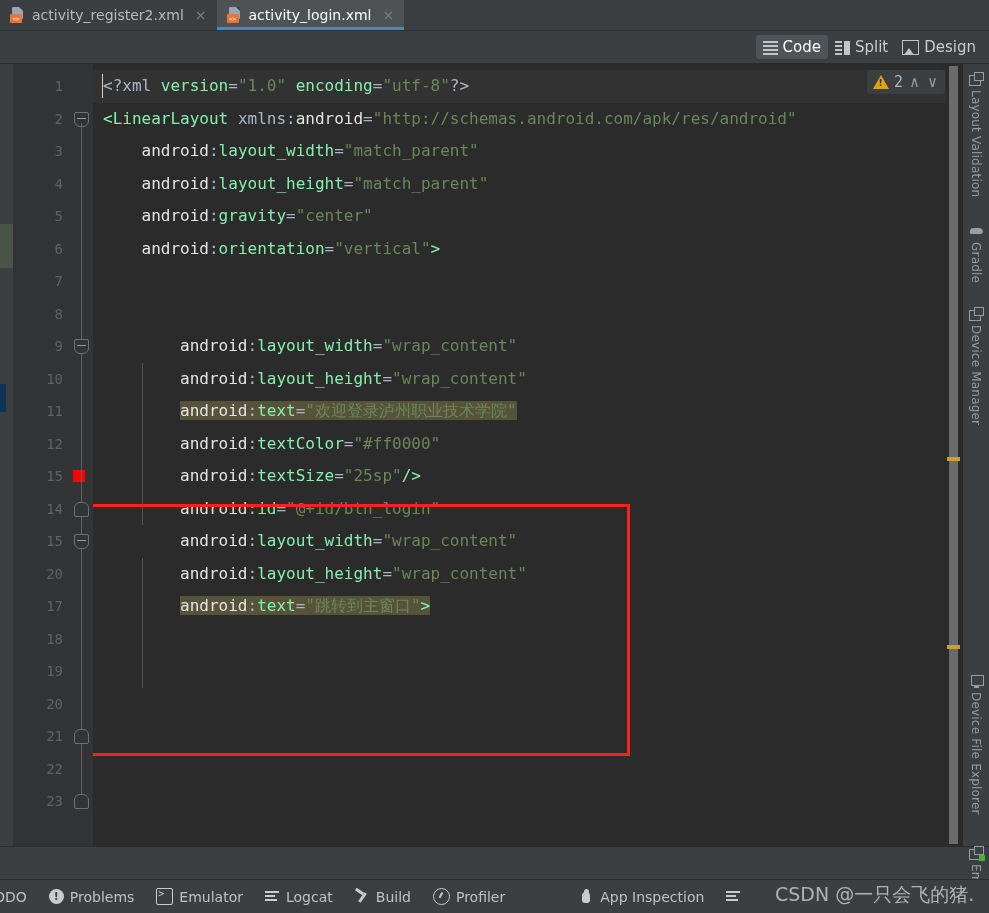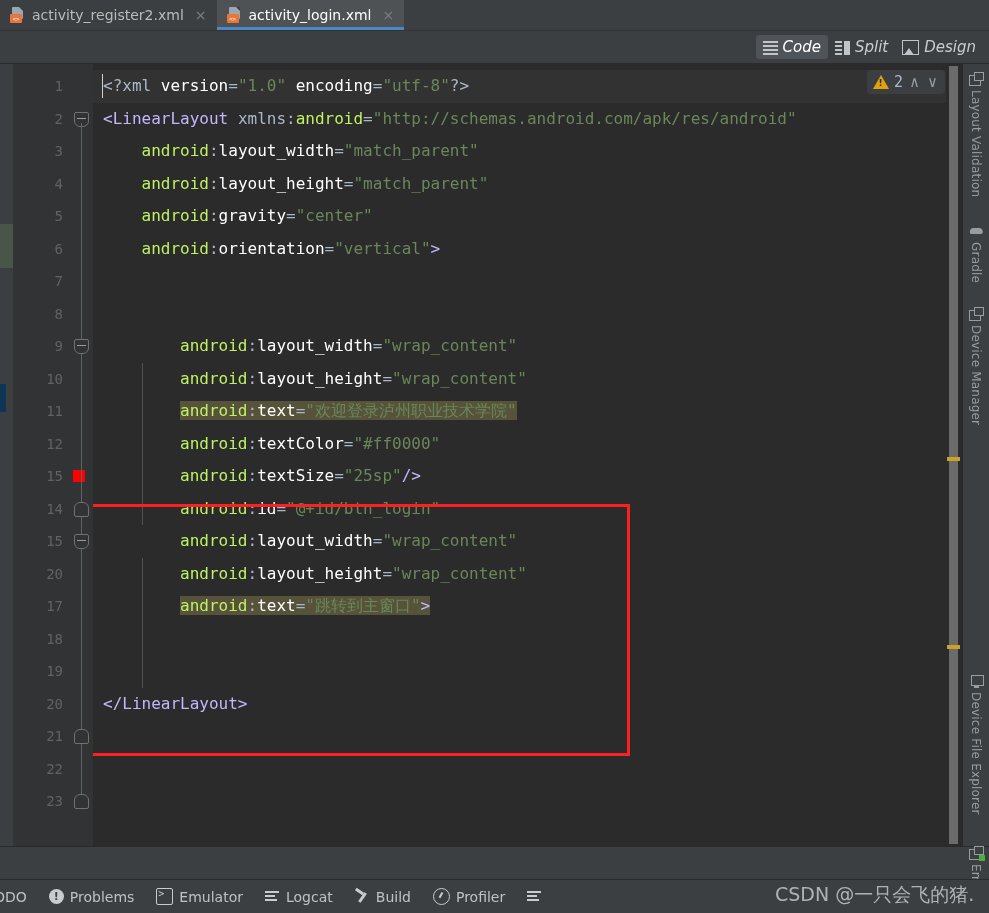--- a/index.html
+++ b/index.html
@@ -106,21 +106,20 @@
     align-items: center;
     justify-content: flex-end;
     padding-right: 6px;
     flex: 0 0 auto;
     border-bottom: 1px solid #2b2b2b;
   }
   #mode-toggle {
     display: flex;
     align-items: center;
     height: 24px;
-    font-style: italic;
   }
   .mode-btn {
     display: flex;
     align-items: center;
     gap: 5px;
     height: 24px;
     padding: 0 7px;
     font-size: 15px;
     color: #c8cdd1;
     border-radius: 3px;
@@ -292,24 +291,24 @@
     background: #cfcfcf;
   }
   
   .indent-guide {
     position: absolute;
     width: 1px;
     background: #4f5355;
   }
 
   
-  .t-tag      { color: #c4b5fd; }
+  .t-tag      { color: #86efac; }
   .t-punct    { color: #a9b7c6; }
-  .t-ns       { color: #bef264; }
-  .t-attr     { color: #ffffff; }
+  .t-ns       { color: #e5e5e5; }
+  .t-attr     { color: #86efac; }
   .t-val      { color: #6a8759; }
   .t-prolog   { color: #a9b7c6; }
   .hl-warn    { background: #56533a; }
 
   
   #stripe-col {
     width: 16px;
     flex: 0 0 auto;
     background: #2b2b2b;
     position: relative;
@@ -678,21 +677,20 @@
           <div class="cline"><span>        </span><span><span class="t-ns">android</span><span class="t-punct">:</span><span class="t-attr">layout_height</span><span class="t-punct">=</span><span class="t-val">"wrap_content"</span></span></div>
           <div class="cline"><span>        </span><span class="hl-warn"><span class="t-ns">android</span><span class="t-punct">:</span><span class="t-attr">text</span><span class="t-punct">=</span><span class="t-val">"欢迎登录泸州职业技术学院"</span></span></div>
           <div class="cline"><span>        </span><span><span class="t-ns">android</span><span class="t-punct">:</span><span class="t-attr">textColor</span><span class="t-punct">=</span><span class="t-val">"#ff0000"</span></span></div>
           <div class="cline"><span>        </span><span><span class="t-ns">android</span><span class="t-punct">:</span><span class="t-attr">textSize</span><span class="t-punct">=</span><span class="t-val">"25sp"</span><span class="t-tag">/&gt;</span></span></div>
           <div class="cline"><span>        </span><span><span class="t-ns">android</span><span class="t-punct">:</span><span class="t-attr">id</span><span class="t-punct">=</span><span class="t-val">"@+id/btn_login"</span></span></div>
           <div class="cline"><span>        </span><span><span class="t-ns">android</span><span class="t-punct">:</span><span class="t-attr">layout_width</span><span class="t-punct">=</span><span class="t-val">"wrap_content"</span></span></div>
           <div class="cline"><span>        </span><span><span class="t-ns">android</span><span class="t-punct">:</span><span class="t-attr">layout_height</span><span class="t-punct">=</span><span class="t-val">"wrap_content"</span></span></div>
           <div class="cline"><span>        </span><span class="hl-warn"><span class="t-ns">android</span><span class="t-punct">:</span><span class="t-attr">text</span><span class="t-punct">=</span><span class="t-val">"跳转到主窗口"</span><span class="t-tag">&gt;</span></span></div>
           <div class="cline"><span></span><span></span></div>
           <div class="cline"><span></span><span></span></div>
-          <div class="cline"><span></span><span><span class="t-tag">&lt;/LinearLayout&gt;</span></span></div>
         </div>
       <div id="red-box" style="left: -7px; top: 440px; width: 538px; height: 246px;"></div>
     <div class="indent-guide" style="left: 48.52px; top: 298.5px; height: 162.5px;"></div>
         <div class="indent-guide" style="left: 48.52px; top: 493.5px; height: 130px;"></div>
       </div>
 
     <div id="stripe-col">
       <div class="thumb"></div>
       <div class="mark" style="top:393px"></div>
       <div class="mark" style="top:581px"></div>
@@ -770,20 +768,27 @@
         <span class="bicon hammer">
           <span class="head"></span>
           <span class="handle"></span>
         </span>
         <span>Build</span>
       </div>
       <div class="bbtn">
         <span class="bicon gauge"></span>
         <span>Profiler</span>
       </div>
+      <div class="bbtn" style="margin-left: 52px;">
+        <span class="bicon bug">
+          <span class="body"></span>
+          <span class="head2"></span>
+        </span>
+        <span>App Inspection</span>
+      </div>
       <div class="bbtn">
         <span class="bicon lines">
           <i></i>
           <i></i>
           <i></i>
         </span>
       </div>
     </div>
 </div>
 

